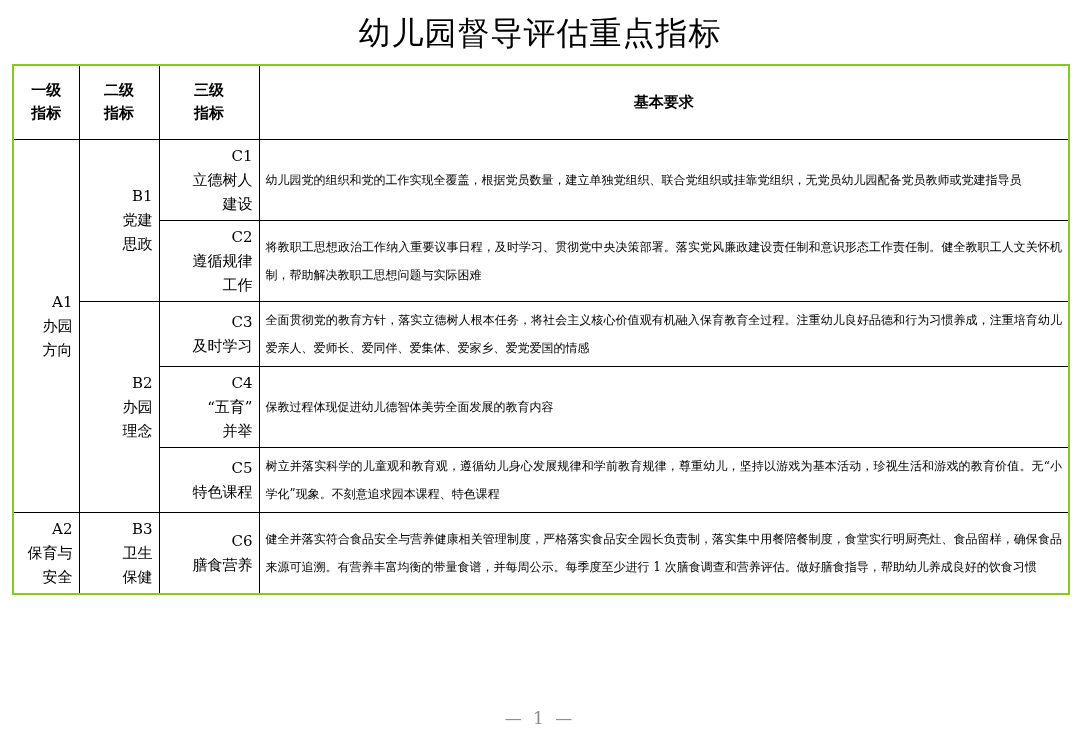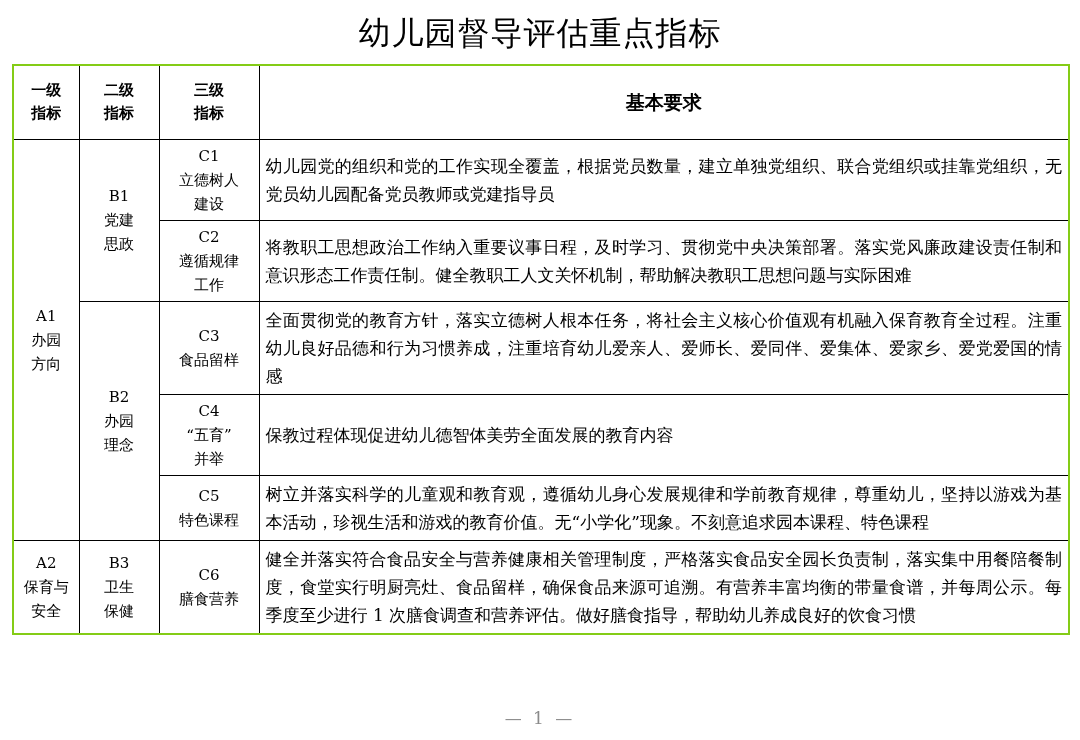--- a/index.html
+++ b/index.html
@@ -67,40 +67,40 @@
 
   th.head-cell {
     font-family: "DejaVu Sans", sans-serif;
     font-weight: 700;
     font-size: 15px;
     line-height: 23px;
     text-align: center;
     height: 74px;
   }
   th.head-cell.wide {
-    font-size: 19px;
+    font-size: 15px;
   }
 
   td.lvl-cell {
-    text-align: center;
+    text-align: right;
     font-size: 15px;
     line-height: 24px;
     font-family: "DejaVu Serif", serif;
   }
   td.lvl-cell .code {
     display: block;
     font-family: "DejaVu Serif", serif;
   }
   td.lvl-cell .name {
     display: block;
   }
 
   td.req-cell {
     text-align: left;
-    font-size: 17px;
+    font-size: 12px;
     line-height: 28px;
     font-family: "DejaVu Serif", serif;
     padding: 8px 8px 8px 10px;
     text-align: justify;
     text-justify: inter-ideograph;
   }
 
   .footer {
     position: absolute;
     left: 0;
@@ -176,21 +176,21 @@
         </tr>
 
         <tr>
           <td class="lvl-cell" rowspan="3">
             <span class="code">B2</span>
             <span class="name">办园</span>
             <span class="name">理念</span>
           </td>
           <td class="lvl-cell">
             <span class="code">C3</span>
-            <span class="name">食品留样</span>
+            <span class="name">及时学习</span>
           </td>
           <td class="req-cell">全面贯彻党的教育方针，落实立德树人根本任务，将社会主义核心价值观有机融入保育教育全过程。注重幼儿良好品德和行为习惯养成，注重培育幼儿爱亲人、爱师长、爱同伴、爱集体、爱家乡、爱党爱国的情感</td>
         </tr>
 
         <tr>
           <td class="lvl-cell">
             <span class="code">C4</span>
             <span class="name">“五育”</span>
             <span class="name">并举</span>
           </td>

